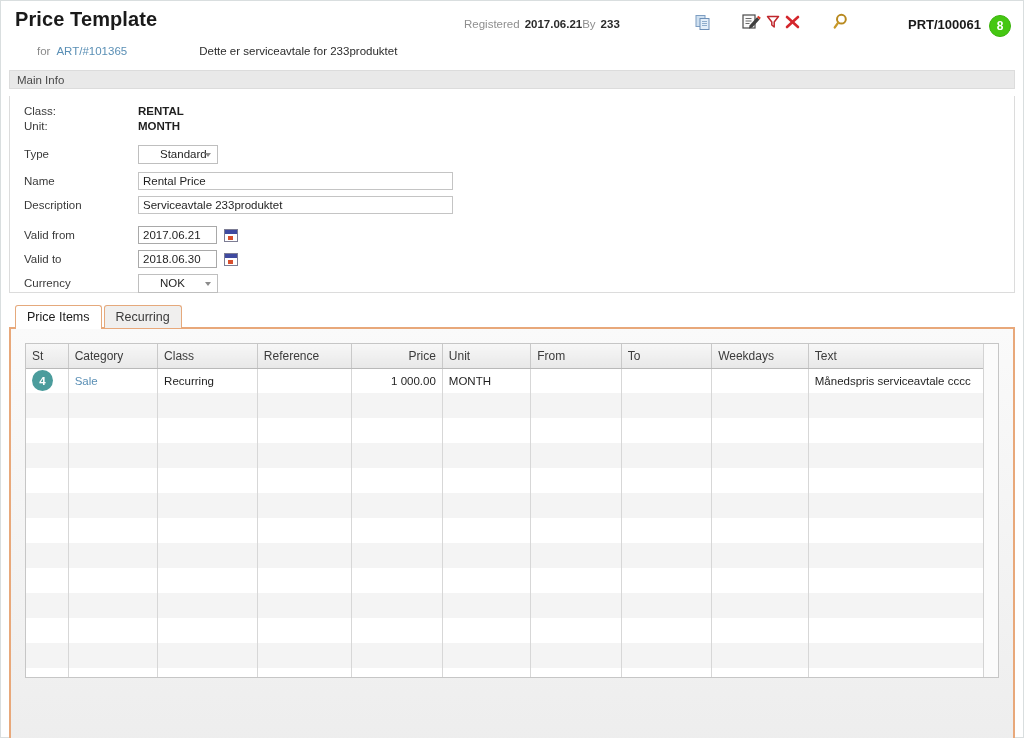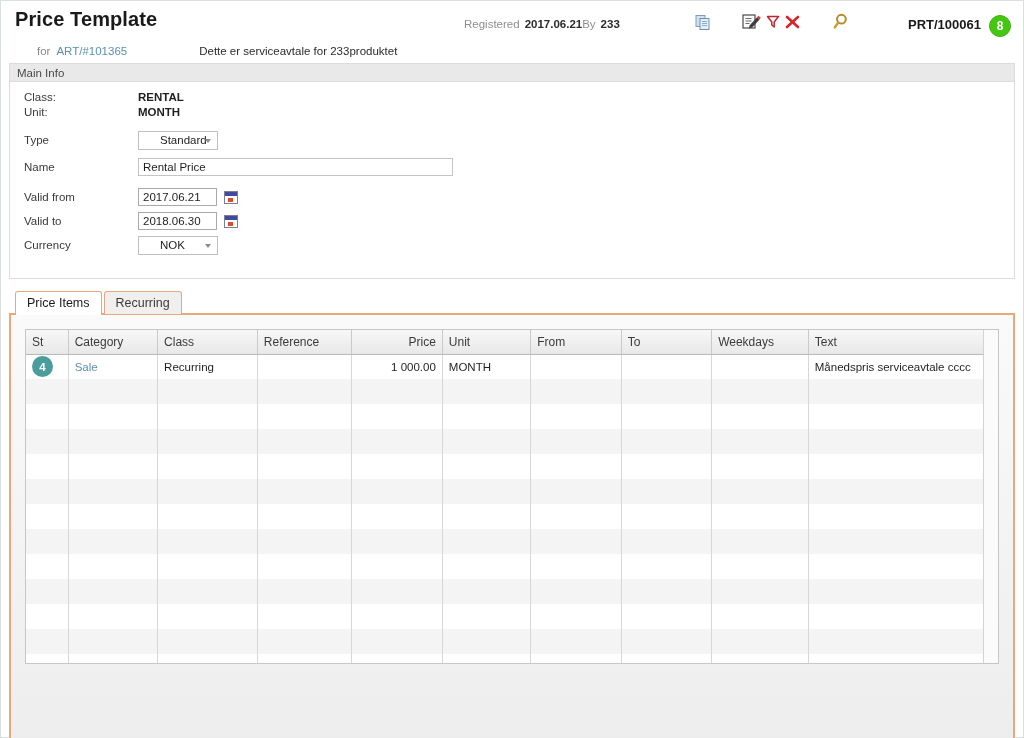--- a/index.html
+++ b/index.html
@@ -48,21 +48,21 @@
     position: absolute; top: 14px; right: 12px;
     width: 22px; height: 22px; border-radius: 50%;
     background: #45c712; color: #ffffff;
     font-size: 12px; font-weight: bold;
     display: flex; align-items: center; justify-content: center;
     border: 1px solid #3bb40c;
   }
 
   
   .section-bar {
-    margin: 0 8px;
+    margin: 7px 8px;
     height: 19px;
     background: #e9e9e9;
     border: 1px solid #dcdcdc;
     font-size: 11.5px; color: #4a4a4a;
     padding-left: 7px; line-height: 18px;
   }
   .main-info {
     margin: 0 8px;
     background: #ffffff;
     border: 1px solid #dcdcdc; border-top: none;
@@ -308,20 +308,24 @@
       </div>
     </div>
 
     <div class="spacer-3"></div>
 
     <div class="row tall">
       <div class="lbl-col">Name</div>
       <div class="txtin">Rental Price</div>
     </div>
 
+    <div class="row tall">
+      <div class="lbl-col">Description</div>
+      <div class="txtin">Serviceavtale 233produktet</div>
+    </div>
 
     <div class="spacer-6"></div>
 
     <div class="row tall">
       <div class="lbl-col">Valid from</div>
       <div class="datein">2017.06.21</div>
       <div class="cal-icon"></div>
     </div>
 
     <div class="row tall">

